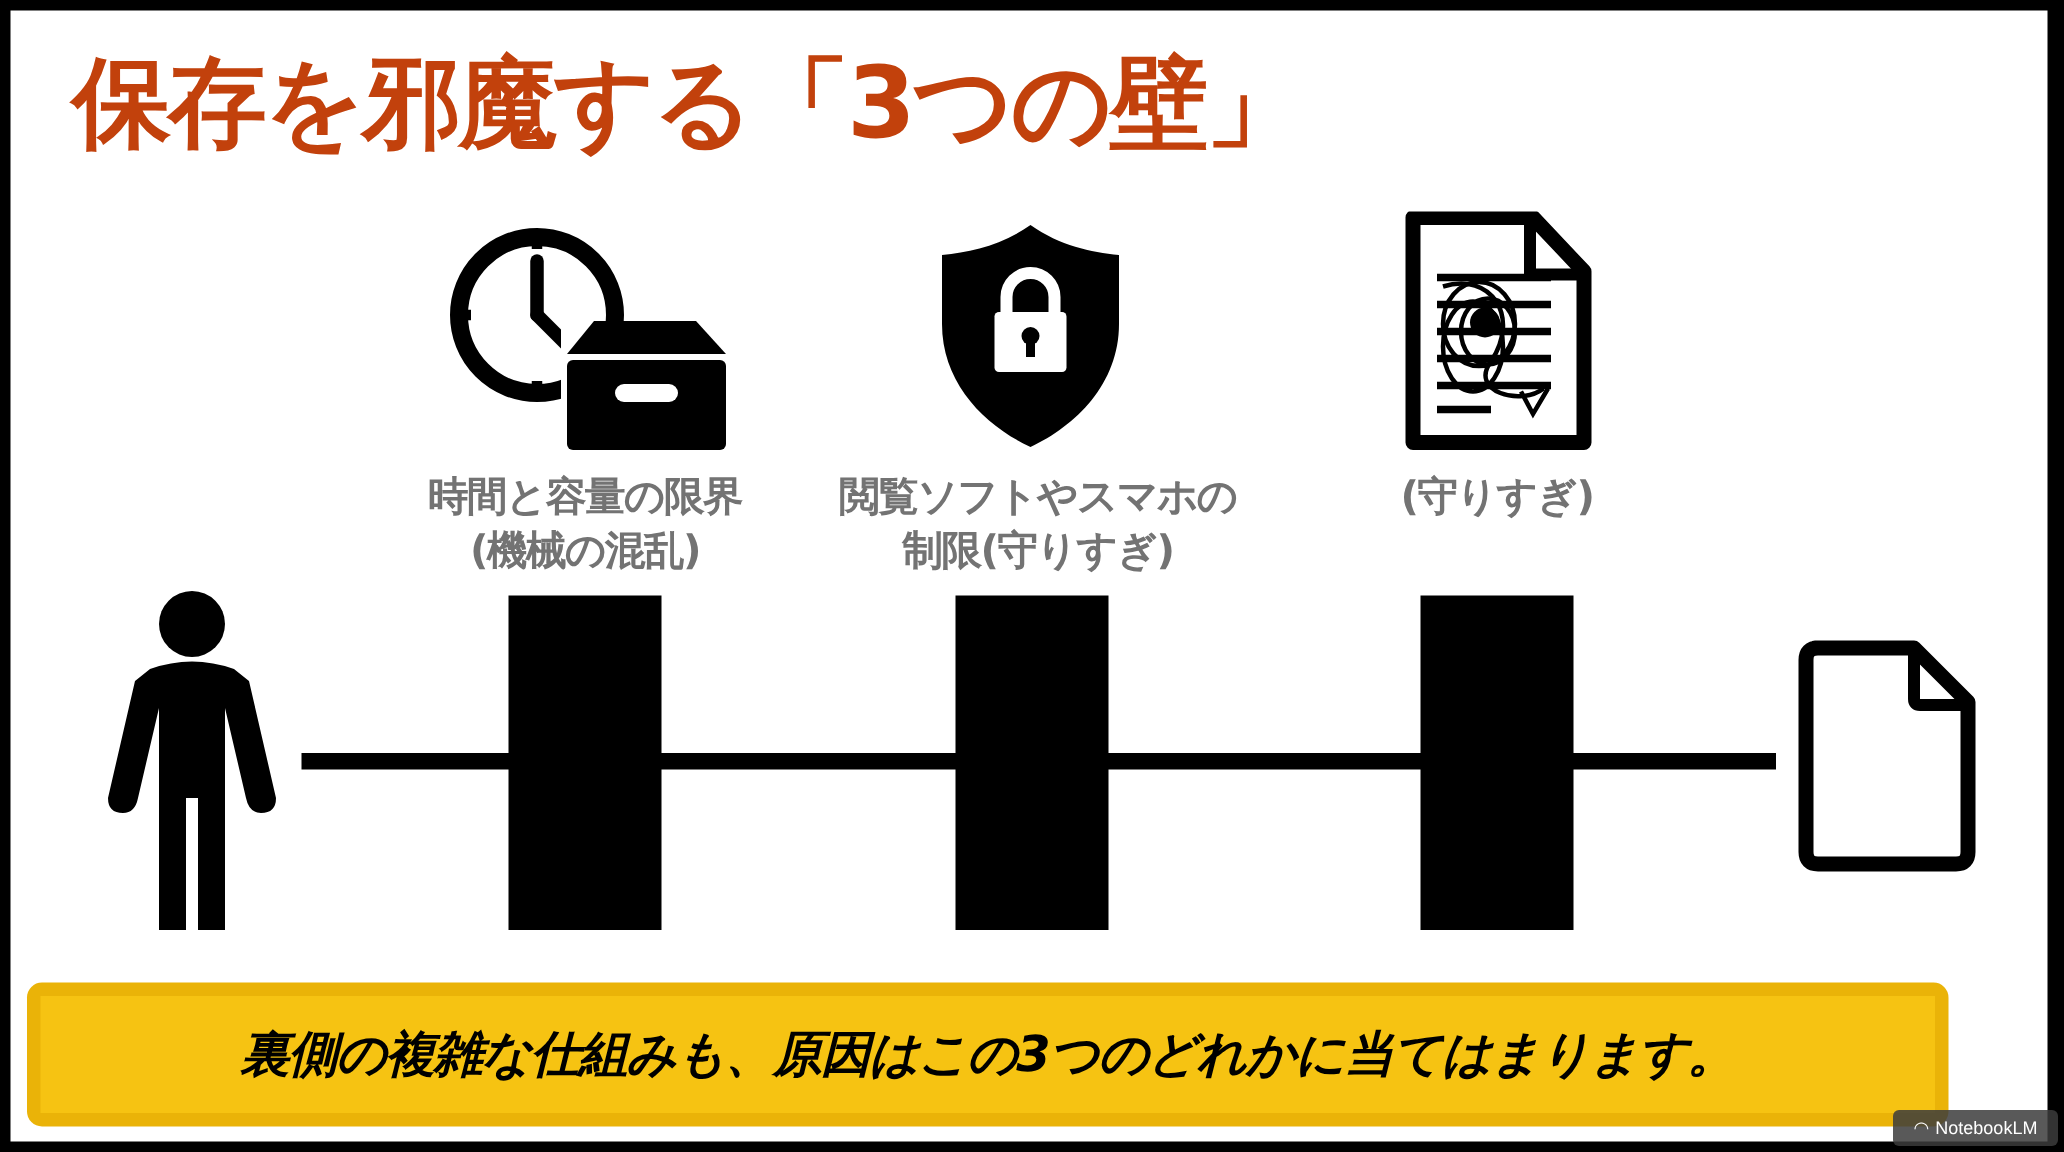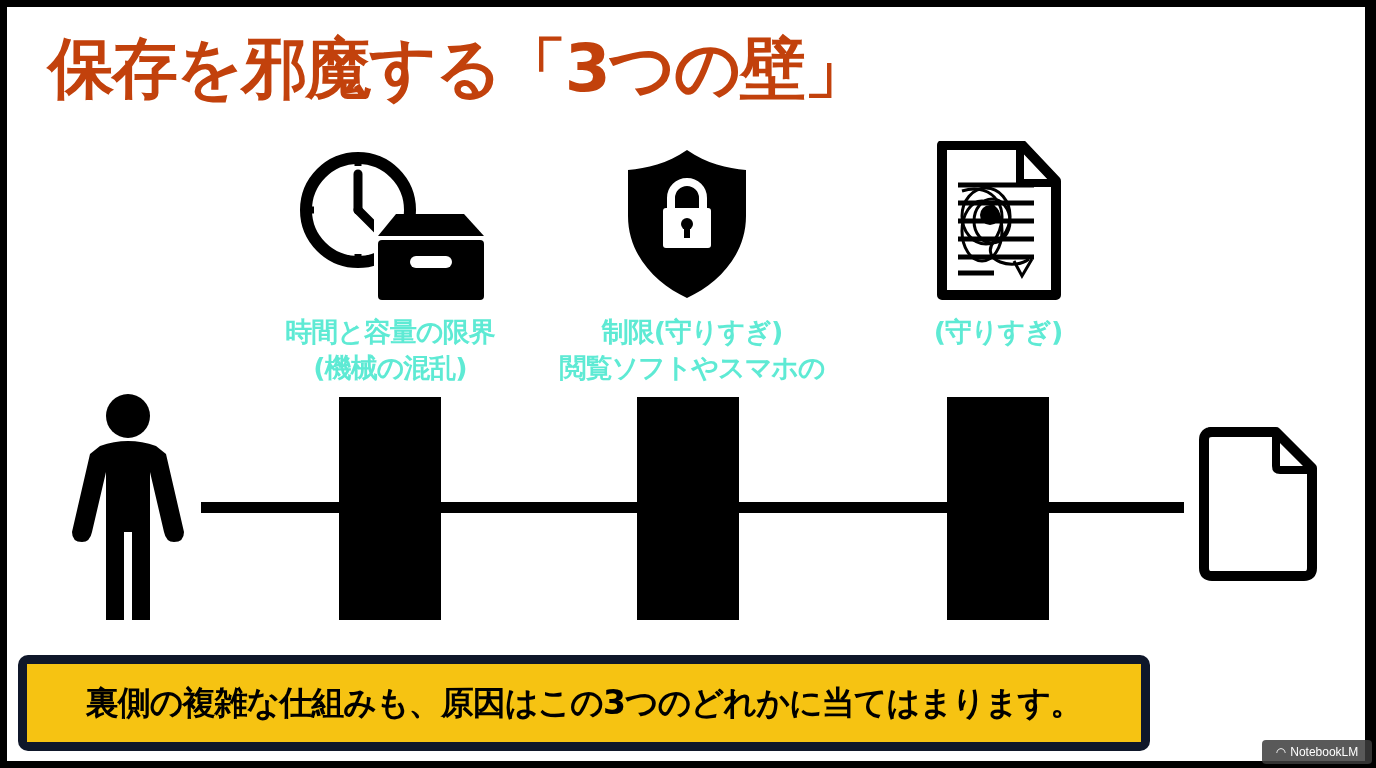--- a/index.html
+++ b/index.html
@@ -1,23 +1,23 @@
 <!DOCTYPE html>
 <html><head>
 <meta charset="utf-8">
 <style>
   html,body{margin:0;padding:0;}
   body{width:1376px;height:768px;overflow:hidden;background:#000;font-family:"DejaVu Sans","Liberation Sans",sans-serif;}
   .frame{position:absolute;left:7px;top:7px;width:1358px;height:754px;background:#fff;}
   .title{position:absolute;left:48px;top:36px;font-size:66px;font-weight:bold;color:#c2410c;letter-spacing:-2px;line-height:1;white-space:nowrap;}
   .icon{position:absolute;}
-  .label{position:absolute;width:320px;text-align:center;font-size:27px;font-weight:bold;color:#5eead4;line-height:36px;letter-spacing:-1px;}
+  .label{position:absolute;width:320px;text-align:center;font-size:27px;font-weight:bold;color:#737373;line-height:36px;letter-spacing:-1px;}
   .wall{position:absolute;top:397px;width:102px;height:223px;background:#000;}
   .line{position:absolute;left:201px;top:502px;width:983px;height:11px;background:#000;}
-  .banner{position:absolute;left:18px;top:655px;width:1132px;height:96px;background:#0f172a;border-radius:10px;}
+  .banner{position:absolute;left:18px;top:655px;width:1281px;height:96px;background:#eab308;border-radius:10px;font-style:italic;}
   .banner-inner{position:absolute;left:9px;top:9px;right:9px;bottom:9px;background:#F6C312;display:flex;align-items:center;justify-content:center;}
   .banner-text{font-size:33px;font-weight:bold;color:#000;letter-spacing:-1px;white-space:nowrap;}
   .watermark{position:absolute;left:1262px;top:740px;width:110px;height:24px;background:rgba(60,60,60,0.85);border-radius:4px;color:#fff;font-size:12px;display:flex;align-items:center;justify-content:center;gap:4px;font-family:"Liberation Sans",sans-serif;}
 </style>
 </head>
 <body>
 
 <div class="frame"></div>
 
 <div class="title">保存を邪魔する「3つの壁」</div>
@@ -62,22 +62,22 @@
     <path d="M80 120 L88 135 L98 118"></path>
   </g>
   <circle cx="56" cy="74" r="10" fill="#000"></circle>
 </svg>
 
 <div class="label" style="left:230px;top:314px">
   <div>時間と容量の限界</div>
   <div>(機械の混乱)</div>
 </div>
 <div class="label" style="left:532px;top:314px">
+  <div>閲覧ソフトやスマホの</div>
   <div>制限(守りすぎ)</div>
-  <div>閲覧ソフトやスマホの</div>
 </div>
 <div class="label" style="left:838px;top:314px">
   <div>(守りすぎ)</div>
 </div>
 
 <div class="line"></div>
 <div class="wall" style="left:339px"></div>
 <div class="wall" style="left:637px"></div>
 <div class="wall" style="left:947px"></div>
 

